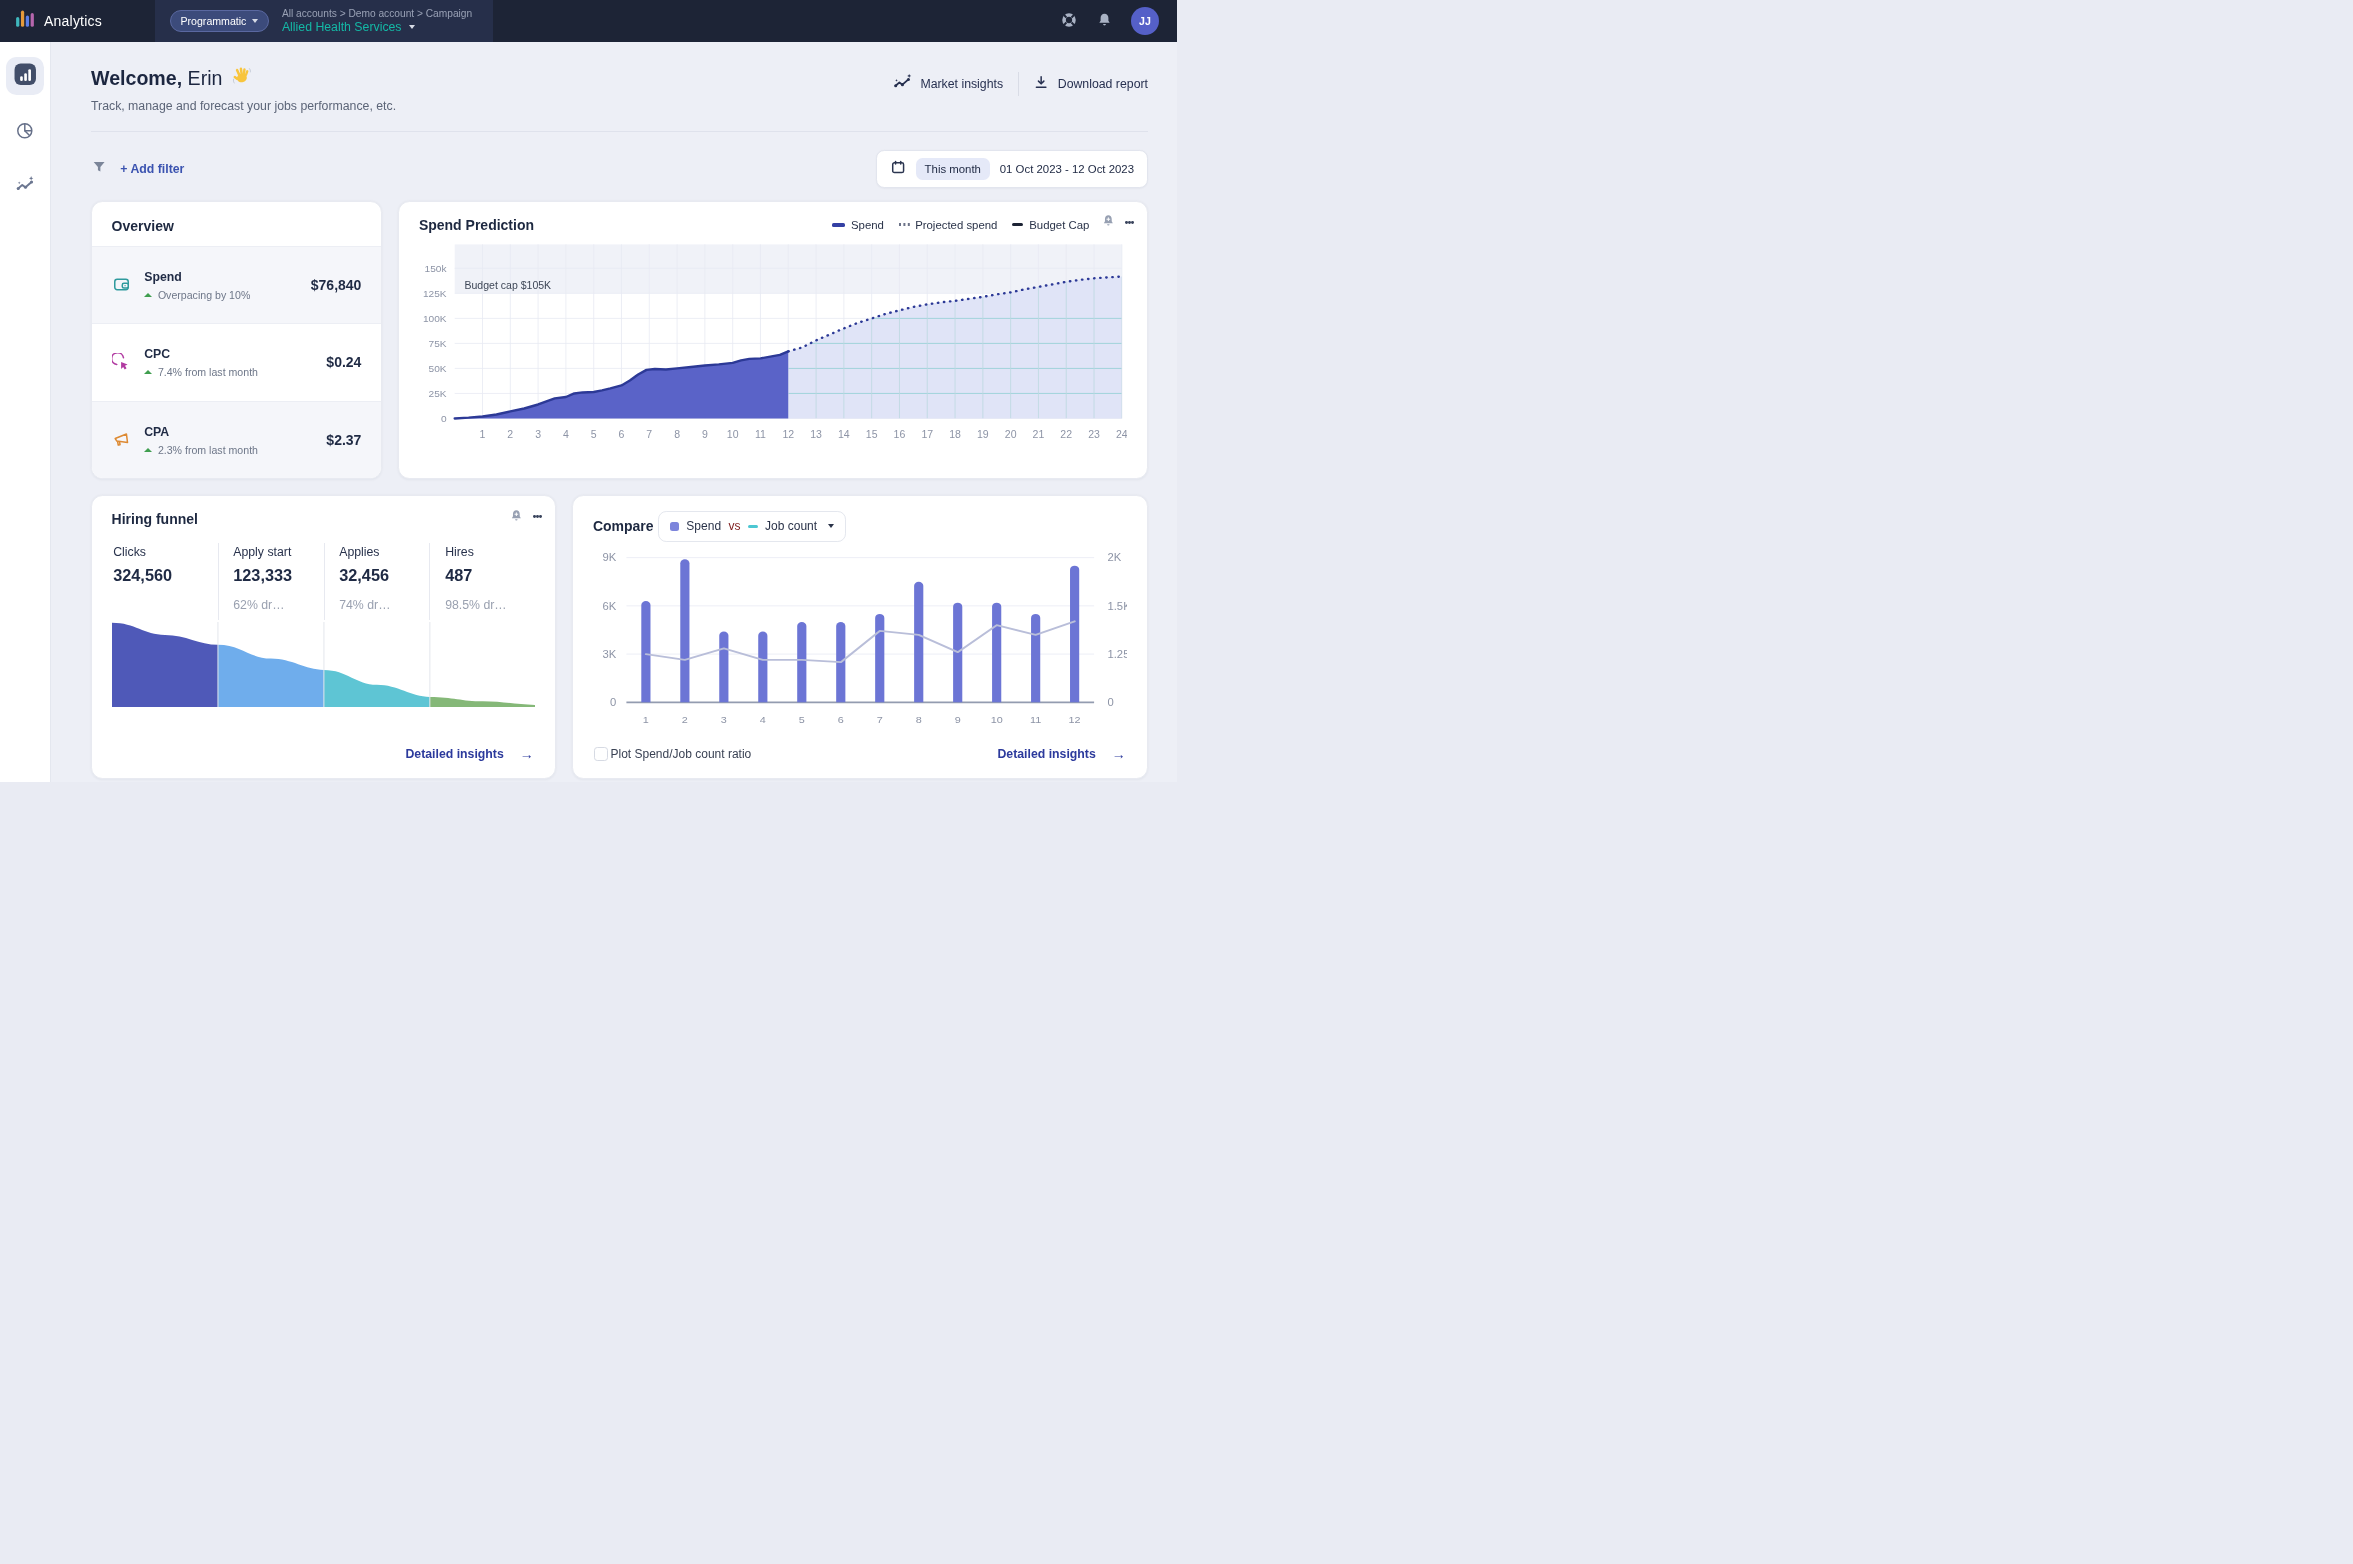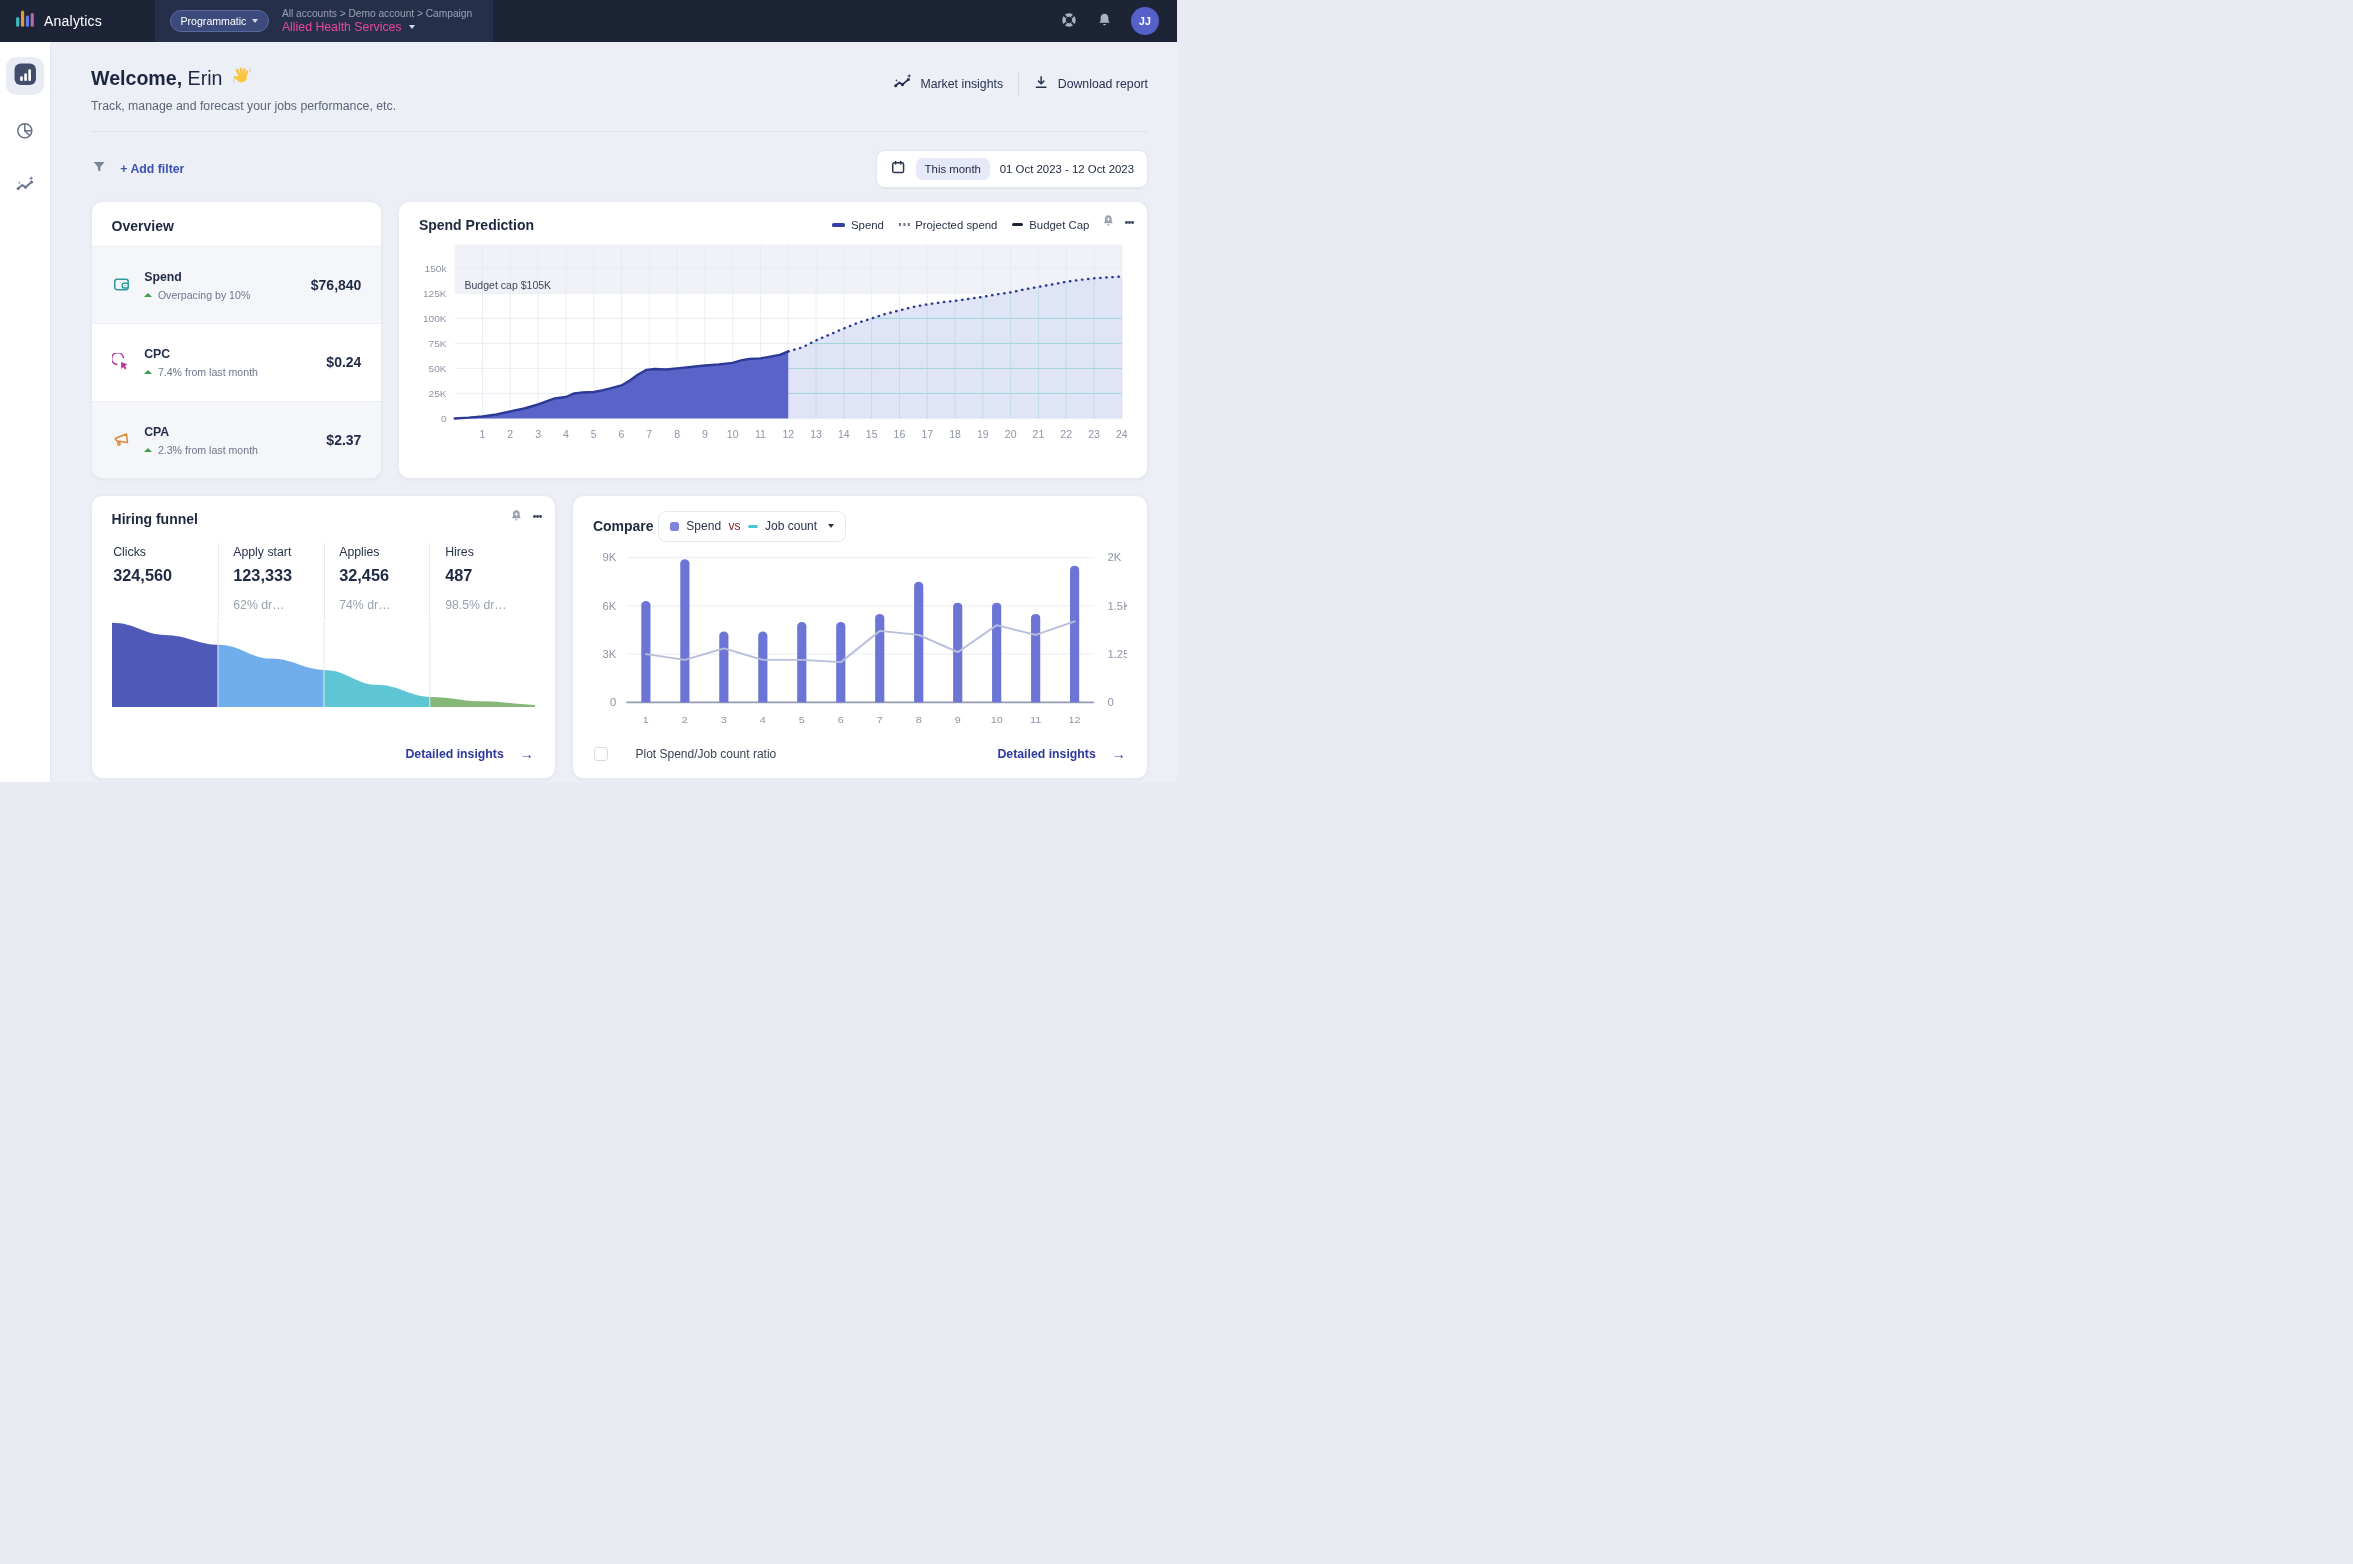--- a/index.html
+++ b/index.html
@@ -7,21 +7,21 @@
   .page { width:1177px; height:782px; position:relative; background:#edeff6; overflow:hidden; }
 
   
   .topbar { position:absolute; top:0; left:0; right:0; height:42px; background:#1d2436; display:flex; align-items:center; z-index:5; }
   .brand { display:flex; align-items:center; gap:8.2px; padding:0 0 0 16.3px; width:155px; }
   .brand-name { color:#ffffff; font-size:14px; letter-spacing:0.2px; }
   .acct-panel { background:#262f4a; height:42px; display:flex; align-items:center; gap:13px; padding:0 21px 0 14.7px; }
   .pill { background:#3c4b7b; border:0.8px solid #5a68a0; color:#fff; font-size:10.6px; padding:4.1px 9.8px; border-radius:816px; display:flex; align-items:center; gap:5.7px; cursor:pointer; }
   .crumb-block { display:flex; flex-direction:column; gap:1.6px; }
   .crumbs { color:#99a1b5; font-size:10.2px; }
-  .acct-name { color:#ec4899; font-size:12.3px; display:flex; align-items:center; gap:7.4px; }
+  .acct-name { color:#14b8a6; font-size:12.3px; display:flex; align-items:center; gap:7.4px; }
   .tri-down { width:0; height:0; border-left:3.7px solid transparent; border-right:3.7px solid transparent; border-top:4.1px solid #d7dbe6; }
   .topbar-right { margin-left:auto; display:flex; align-items:center; gap:18px; padding-right:18px; }
   .avatar { width:28px; height:28px; border-radius:50%; background:#5560c8; color:#fff; font-size:10.6px; font-weight:bold; display:flex; align-items:center; justify-content:center; }
   .icon-btn { background:none; border:none; cursor:pointer; display:flex; align-items:center; }
 
   
   .sidebar { position:absolute; top:42px; left:0; bottom:0; width:51px; background:#ffffff; border-right:0.8px solid #e4e7ef; display:flex; flex-direction:column; align-items:center; padding-top:14.7px; gap:21px; z-index:4; }
   .side-active { width:38px; height:38px; border-radius:10.6px; background:#e9ecf5; display:flex; align-items:center; justify-content:center; cursor:pointer; }
   .side-item { width:38px; height:33px; display:flex; align-items:center; justify-content:center; cursor:pointer; }
 
@@ -84,21 +84,21 @@
   .arrow { font-size:14px; font-weight:bold; }
 
   
   .compare-card { flex:1; padding:14.7px 19.6px 11.4px; display:flex; flex-direction:column; }
   .compare-head { display:flex; align-items:center; gap:4px; }
   .cmp-select { display:flex; align-items:center; gap:7.4px; border:0.8px solid #e4e7ee; border-radius:8.2px; padding:7.4px 11.4px; font-size:12px; color:#2a3349; background:#fff; cursor:pointer; }
   .sw-sq { width:9px; height:9px; border-radius:2.5px; background:#7d85dc; }
   .sw-teal { width:9.8px; height:3.7px; border-radius:1.6px; background:#4cc7d2; }
   .cmp-vs { color:#7f1d1d; }
   .cmp-bottom { display:flex; align-items:center; margin-top:auto; padding:6.5px 1.6px 4.9px; }
-  .chk-wrap { display:flex; align-items:center; gap:27px; cursor:pointer; font-size:12px; color:#3a4254; }
+  .chk-wrap { display:flex; align-items:center; gap:2px; cursor:pointer; font-size:12px; color:#3a4254; }
   .chk { width:14px; height:14px; border:1.2px solid #d6dae3; border-radius:3.3px; background:#fff; }
   .cmp-bottom .detail-link { margin-left:auto; }
 
   svg text { font-family:"Liberation Sans", sans-serif; }
 </style>
 </head>
 <body>
 
 <div class="page">
 

